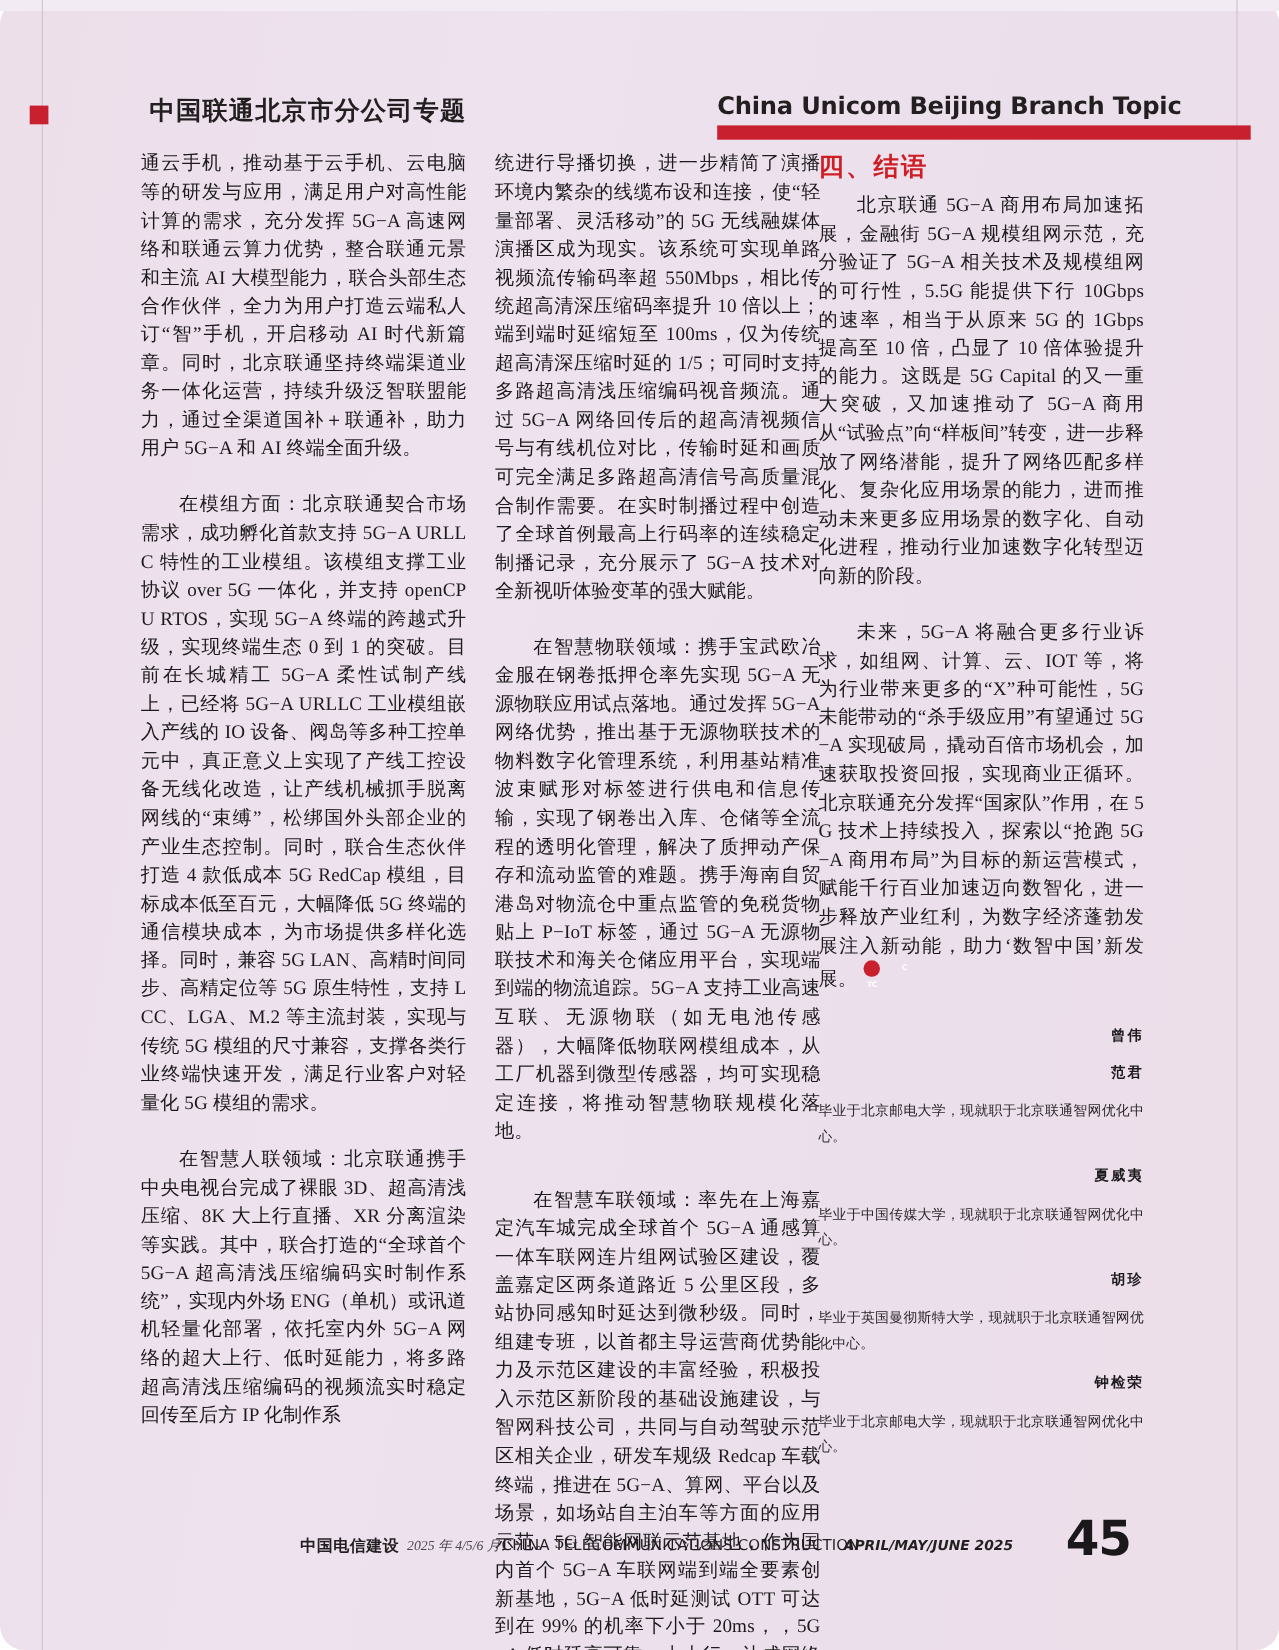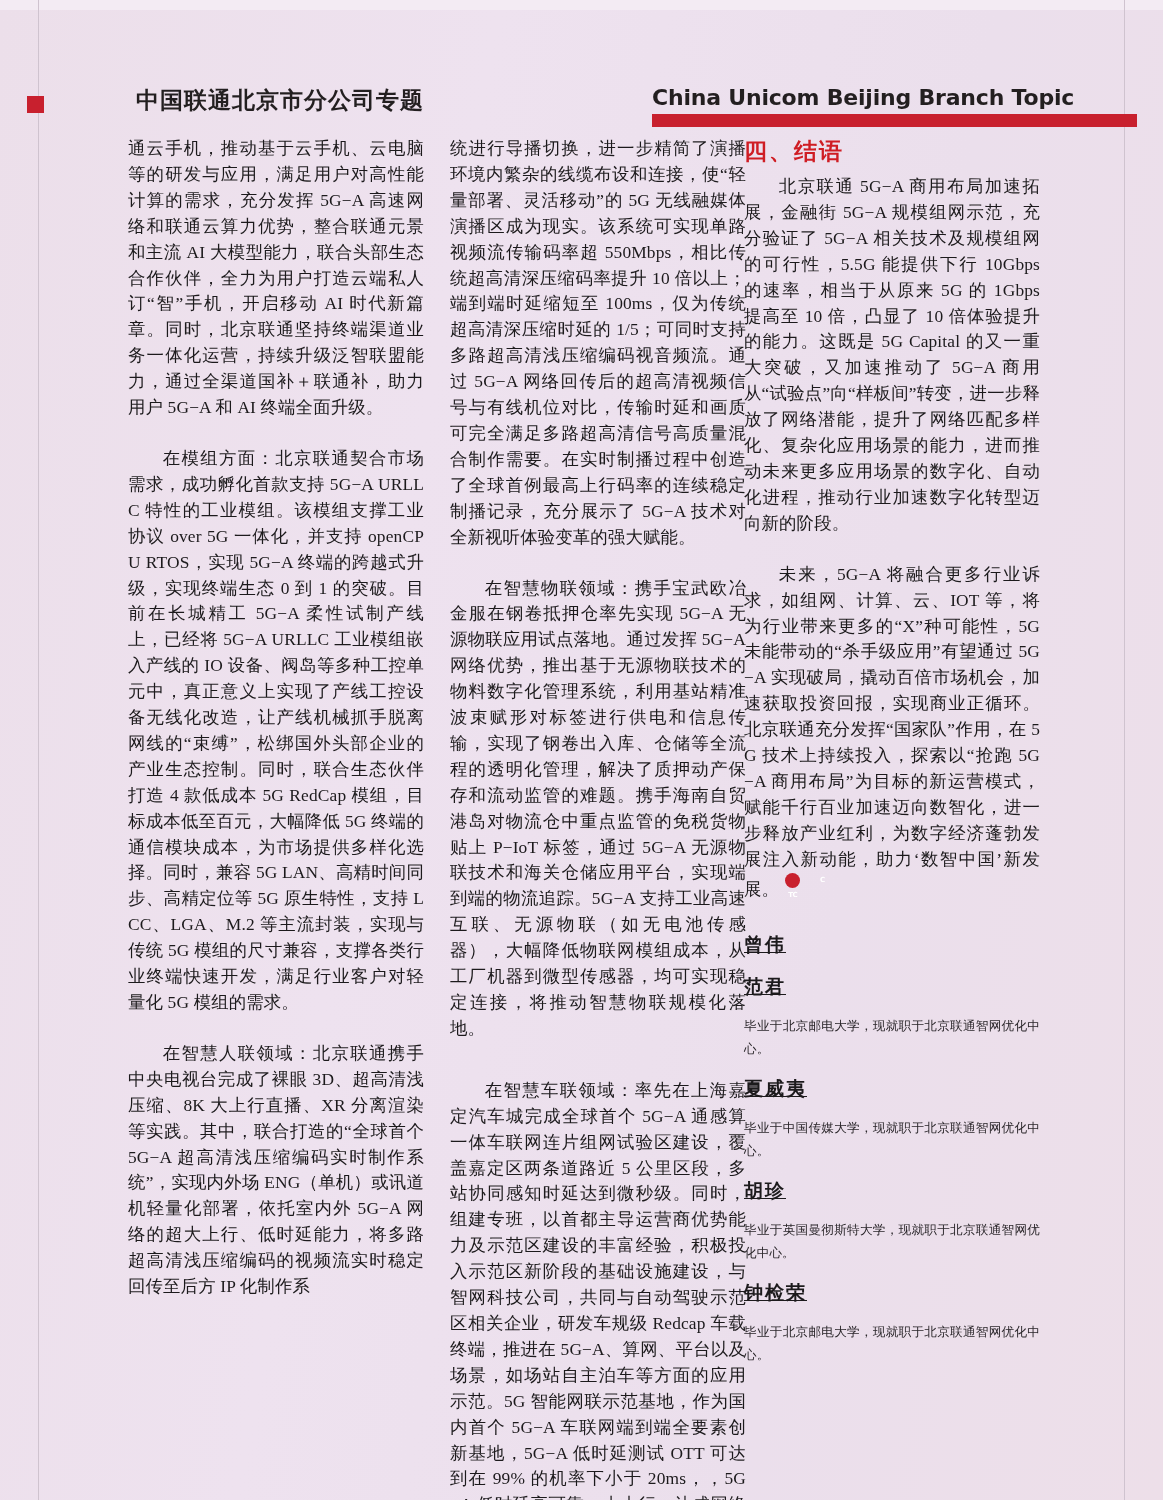--- a/index.html
+++ b/index.html
@@ -15,20 +15,21 @@
     font-family: "Liberation Serif", "DejaVu Serif", serif;
   }
 
   
   #page {
     position: absolute;
     left: 0; top: 0;
     width: 1163px; height: 1500px;
     background: #ece0ec;
     background: linear-gradient(100deg, #ecdfea 0%, #eee2ef 35%, #ebdfec 70%, #eddfe9 100%);
+    border-radius: 22px;
   }
   
   #page::before{
     content:"";
     position:absolute; left:0; top:0; right:0; height:10px;
     background:#f3ebf3;
   }
 
   
   .edge-rule {
@@ -151,28 +152,27 @@
     text-align: center;
     vertical-align: -2px;
     margin-left: 6px;
     letter-spacing: -0.5px;
   }
 
   
   .authors { margin-top: 30px; }
   .author { margin-bottom: 16px; }
   .author-name {
-    text-align: left;
-    font-family: "DejaVu Sans", "Liberation Sans", sans-serif;
-    font-weight: bold;
-    font-size: 19px;
+    text-align: right;
+    font-family: "DejaVu Sans", "Liberation Sans", sans-serif;
+    font-weight: bold;
+    font-size: 13px;
     letter-spacing: 2px;
     color: #1c1a1c;
     margin-bottom: 14px;
-    text-decoration: underline;
   }
   .author-bio {
     font-family: "DejaVu Sans", "Liberation Sans", sans-serif;
     font-size: 12.6px;
     line-height: 23px;
     color: #2a262a;
     text-align: justify;
     word-break: break-all;
     letter-spacing: 0.1px;
   }
@@ -283,14 +283,22 @@
         </div>
         <div class="author">
           <div class="author-name">钟检荣</div>
           <div class="author-bio">毕业于北京邮电大学，现就职于北京联通智网优化中心。</div>
         </div>
       </div>
     </div>
 
   </div>
 
+  <div id="footer">
+
+    <div class="ft-cn">中国电信建设</div>
+    <div class="ft-date-cn">2025 年 4/5/6 月</div>
+    <div class="ft-en">CHINA TELECOMMUNICATIONS CONSTRUCTION</div>
+    <div class="ft-date-en">APRIL/MAY/JUNE 2025</div>
+    <div class="ft-pageno">45</div>
+  </div>
 
 </div>
 
 </body></html>

